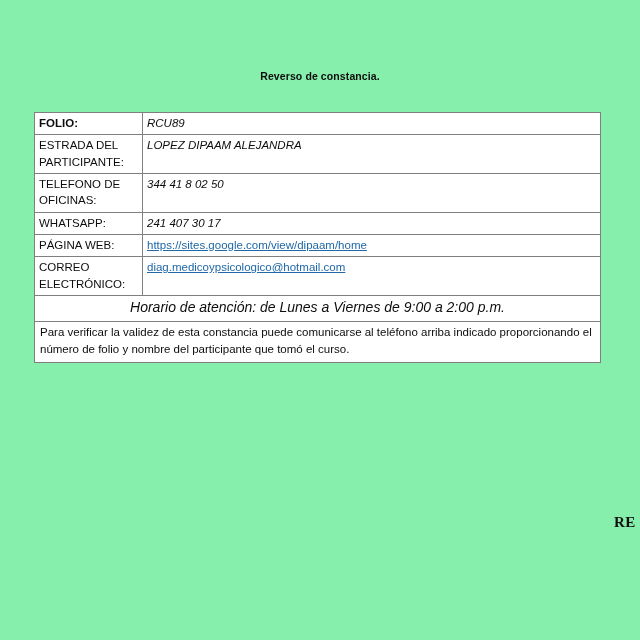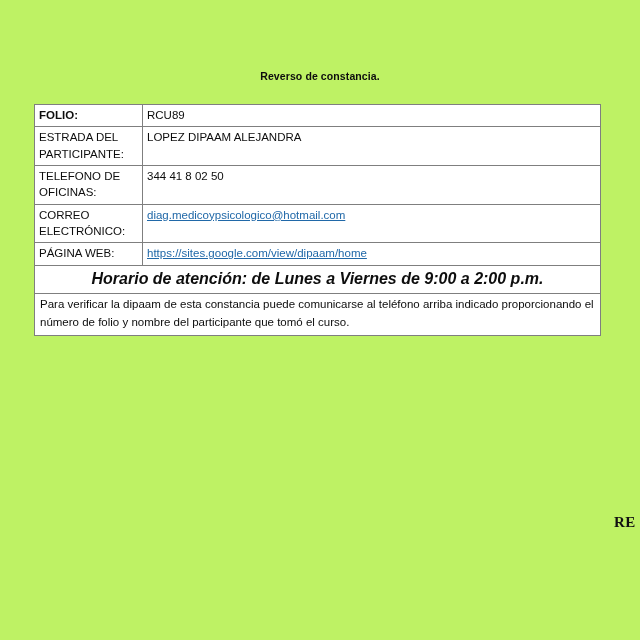--- a/index.html
+++ b/index.html
@@ -13,41 +13,41 @@
     position: relative;
     overflow: hidden;
     font-family: "Liberation Sans", sans-serif;
     color: #000000;
     -webkit-font-smoothing: antialiased;
   }
 
   .page {
     position: absolute;
     inset: 0;
-    background: #bef264;
+    background: #86efac;
   }
 
   
   .doc-title {
     position: absolute;
     left: 0;
     top: 70px;
     width: 640px;
     text-align: center;
     font-size: 10.5px;
     font-weight: bold;
     letter-spacing: .01em;
     color: #0d0d0d;
   }
 
   
   .info-table {
     position: absolute;
     left: 34px;
-    top: 104px;
+    top: 112px;
     width: 566px;
     border-collapse: collapse;
     table-layout: fixed;
     background: #ffffff;
   }
   .info-table td {
     border: 1px solid #7f7f7f;
     padding: 2px 4px 3px 4px;
     font-size: 11.5px;
     line-height: 1.42;
@@ -56,39 +56,39 @@
   }
   col.c-label { width: 108px; }
   col.c-value { width: 458px; }
 
   .lbl { white-space: normal; }
   .lbl-folio {
     color: #9e1b1b;
     font-weight: bold;
   }
 
-  .val { white-space: normal; }
+  .val { white-space: normal; font-style: italic; }
 
   
   .spacer-line::after {
     content: "\00a0";
     display: block;
   }
 
   a.link, .link {
     color: #2068a8;
     text-decoration: underline;
     text-underline-offset: 1px;
   }
 
   .row-hours td {
     text-align: center;
-    font-weight: bold;
+    font-weight: normal;
     font-style: italic;
-    font-size: 16px;
+    font-size: 14px;
     padding-top: 2px;
     padding-bottom: 3px;
   }
 
   .row-note td {
     font-size: 11.5px;
     line-height: 1.5;
     padding: 2px 5px 4px 5px;
   }
 
@@ -131,42 +131,46 @@
         <td class="lbl">ESTRADA DEL PARTICIPANTE:</td>
         <td class="val spacer-line">LOPEZ DIPAAM ALEJANDRA</td>
       </tr>
 
 
       <tr>
         <td class="lbl">TELEFONO DE OFICINAS:</td>
         <td class="val spacer-line">344 41 8 02 50</td>
       </tr>
 
-
       <tr>
-        <td class="lbl">CORREO ELECTRÓNICO:</td>
-        <td class="spacer-line">
-          <span class="link">diag.medicoypsicologico@hotmail.com</span>
-        </td>
+        <td class="lbl">WHATSAPP:</td>
+        <td class="val">241 407 30 17</td>
       </tr>
 
       <tr>
         <td class="lbl">PÁGINA WEB:</td>
         <td>
           <span class="link">https://sites.google.com/view/dipaam/home</span>
         </td>
       </tr>
 
+      <tr>
+        <td class="lbl">CORREO ELECTRÓNICO:</td>
+        <td class="spacer-line">
+          <span class="link">diag.medicoypsicologico@hotmail.com</span>
+        </td>
+      </tr>
+
 
       <tr class="row-hours">
         <td colspan="2">Horario de atención: de Lunes a Viernes de 9:00 a 2:00 p.m.</td>
       </tr>
 
       <tr class="row-note">
-        <td colspan="2">Para verificar la dipaam de esta constancia puede comunicarse al teléfono arriba indicado proporcionando el número de folio y nombre del participante que tomó el curso.</td>
+        <td colspan="2">Para verificar la validez de esta constancia puede comunicarse al teléfono arriba indicado proporcionando el número de folio y nombre del participante que tomó el curso.</td>
       </tr>
 
     </tbody>
   </table>
 
   <div class="edge-mark">RE</div>
 
 </div>
 
 </body></html>

